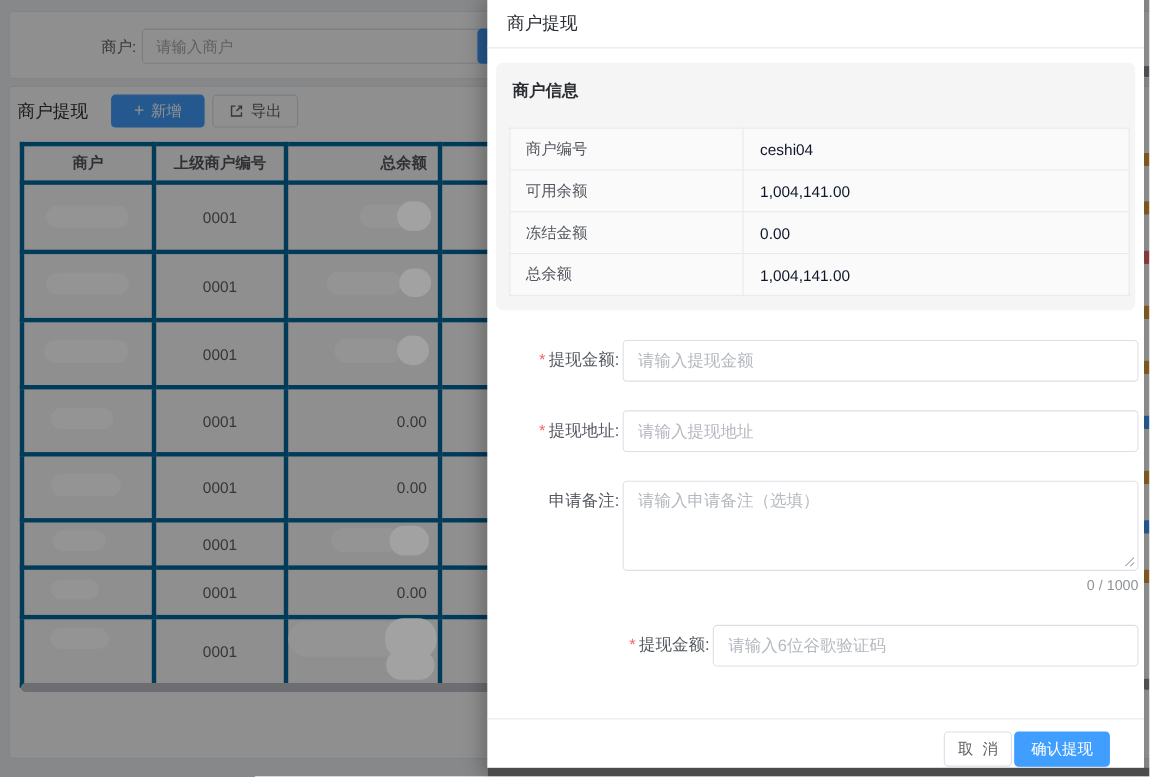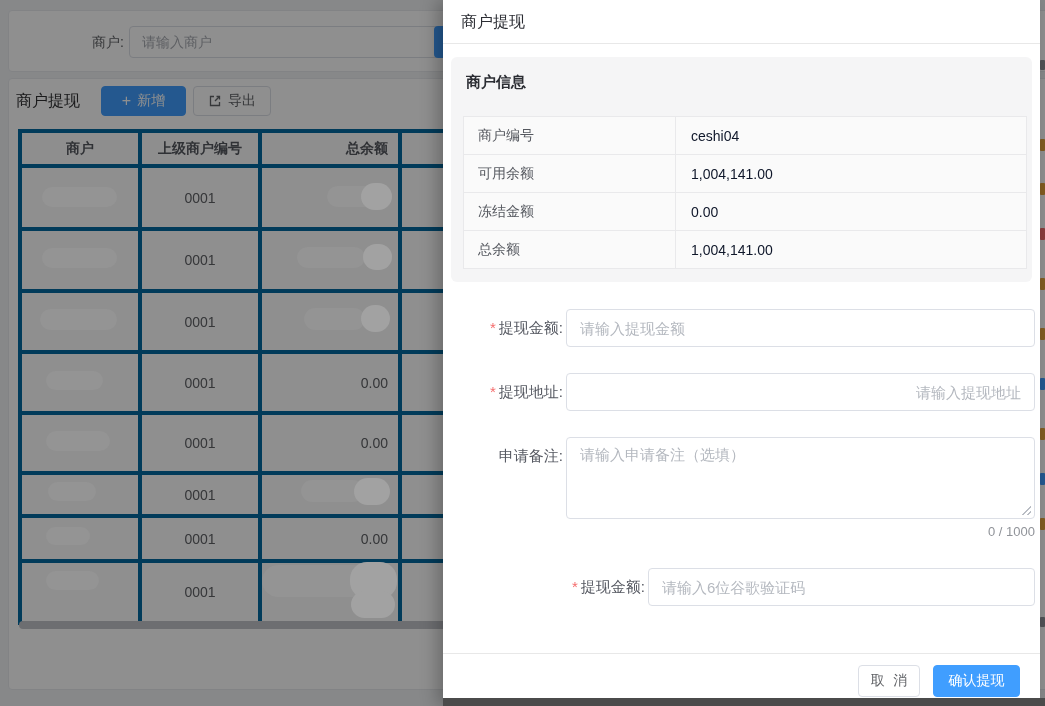--- a/index.html
+++ b/index.html
@@ -74,21 +74,21 @@
       padding:8px 13px;font-size:15px;color:#303133;outline:none;font-family:"Liberation Sans",sans-serif;}
   .resize-handle{position:absolute;width:10px;height:10px;
       background:repeating-linear-gradient(-45deg,transparent,transparent 2px,#b9bdc4 2px,#b9bdc4 3.2px);
       clip-path:polygon(100% 0,100% 100%,0 100%);}
   .counter{position:absolute;font-size:13px;color:#909399;}
 
   .drawer-footer{position:absolute;left:0;top:653px;width:100%;height:45px;border-top:1px solid #e8e8e8;}
   .ft-btn{position:absolute;top:11px;height:32px;border-radius:4px;font-size:14px;
           font-family:Liberation Mono, monospace;cursor:pointer;}
   .ft-cancel{left:415px;width:62px;background:#fff;border:1px solid #dcdfe6;color:#606266;}
-  .ft-confirm{left:490px;width:87px;background:#409eff;border:1px solid #409eff;color:#fff;}
+  .ft-confirm{left:479px;width:87px;background:#409eff;border:1px solid #409eff;color:#fff;}
 
   .bottom-strip{position:absolute;left:443px;top:698px;width:602px;height:8px;background:#4b4b4b;z-index:30;}
 </style>
 </head>
 <body>
 
 <div class="screen">
 
   <div class="bg-layer">
 
@@ -249,21 +249,21 @@
     </div>
 
     <label class="field-label" style="left:20px;top:309px;width:100px;">
       <span class="req">*</span><span>提现金额:</span>
     </label>
     <input class="text-input" style="left: 123px; top: 309px; width: 469px;" placeholder="请输入提现金额">
 
     <label class="field-label" style="left:20px;top:373px;width:100px;">
       <span class="req">*</span><span>提现地址:</span>
     </label>
-    <input class="text-input" style="left: 123px; top: 373px; width: 469px; text-align: right;" placeholder="请输入提现地址">
+    <input class="text-input" style="left: 123px; top: 373px; width: 469px;" placeholder="请输入提现地址">
 
     <label class="field-label" style="left:20px;top:437px;width:100px;">
       <span>申请备注:</span>
     </label>
     <textarea class="ta" style="left: 123px; top: 437px; width: 469px; height: 82px;" placeholder="请输入申请备注（选填）"></textarea>
     <div class="resize-handle" style="left:578px;top:505px;"></div>
     <div class="counter" style="left:392px;top:524px;width:200px;text-align:right;">0 / 1000</div>
 
     <label class="field-label" style="left:20px;top:568px;width:182px;">
       <span class="req">*</span><span>提现金额:</span>

